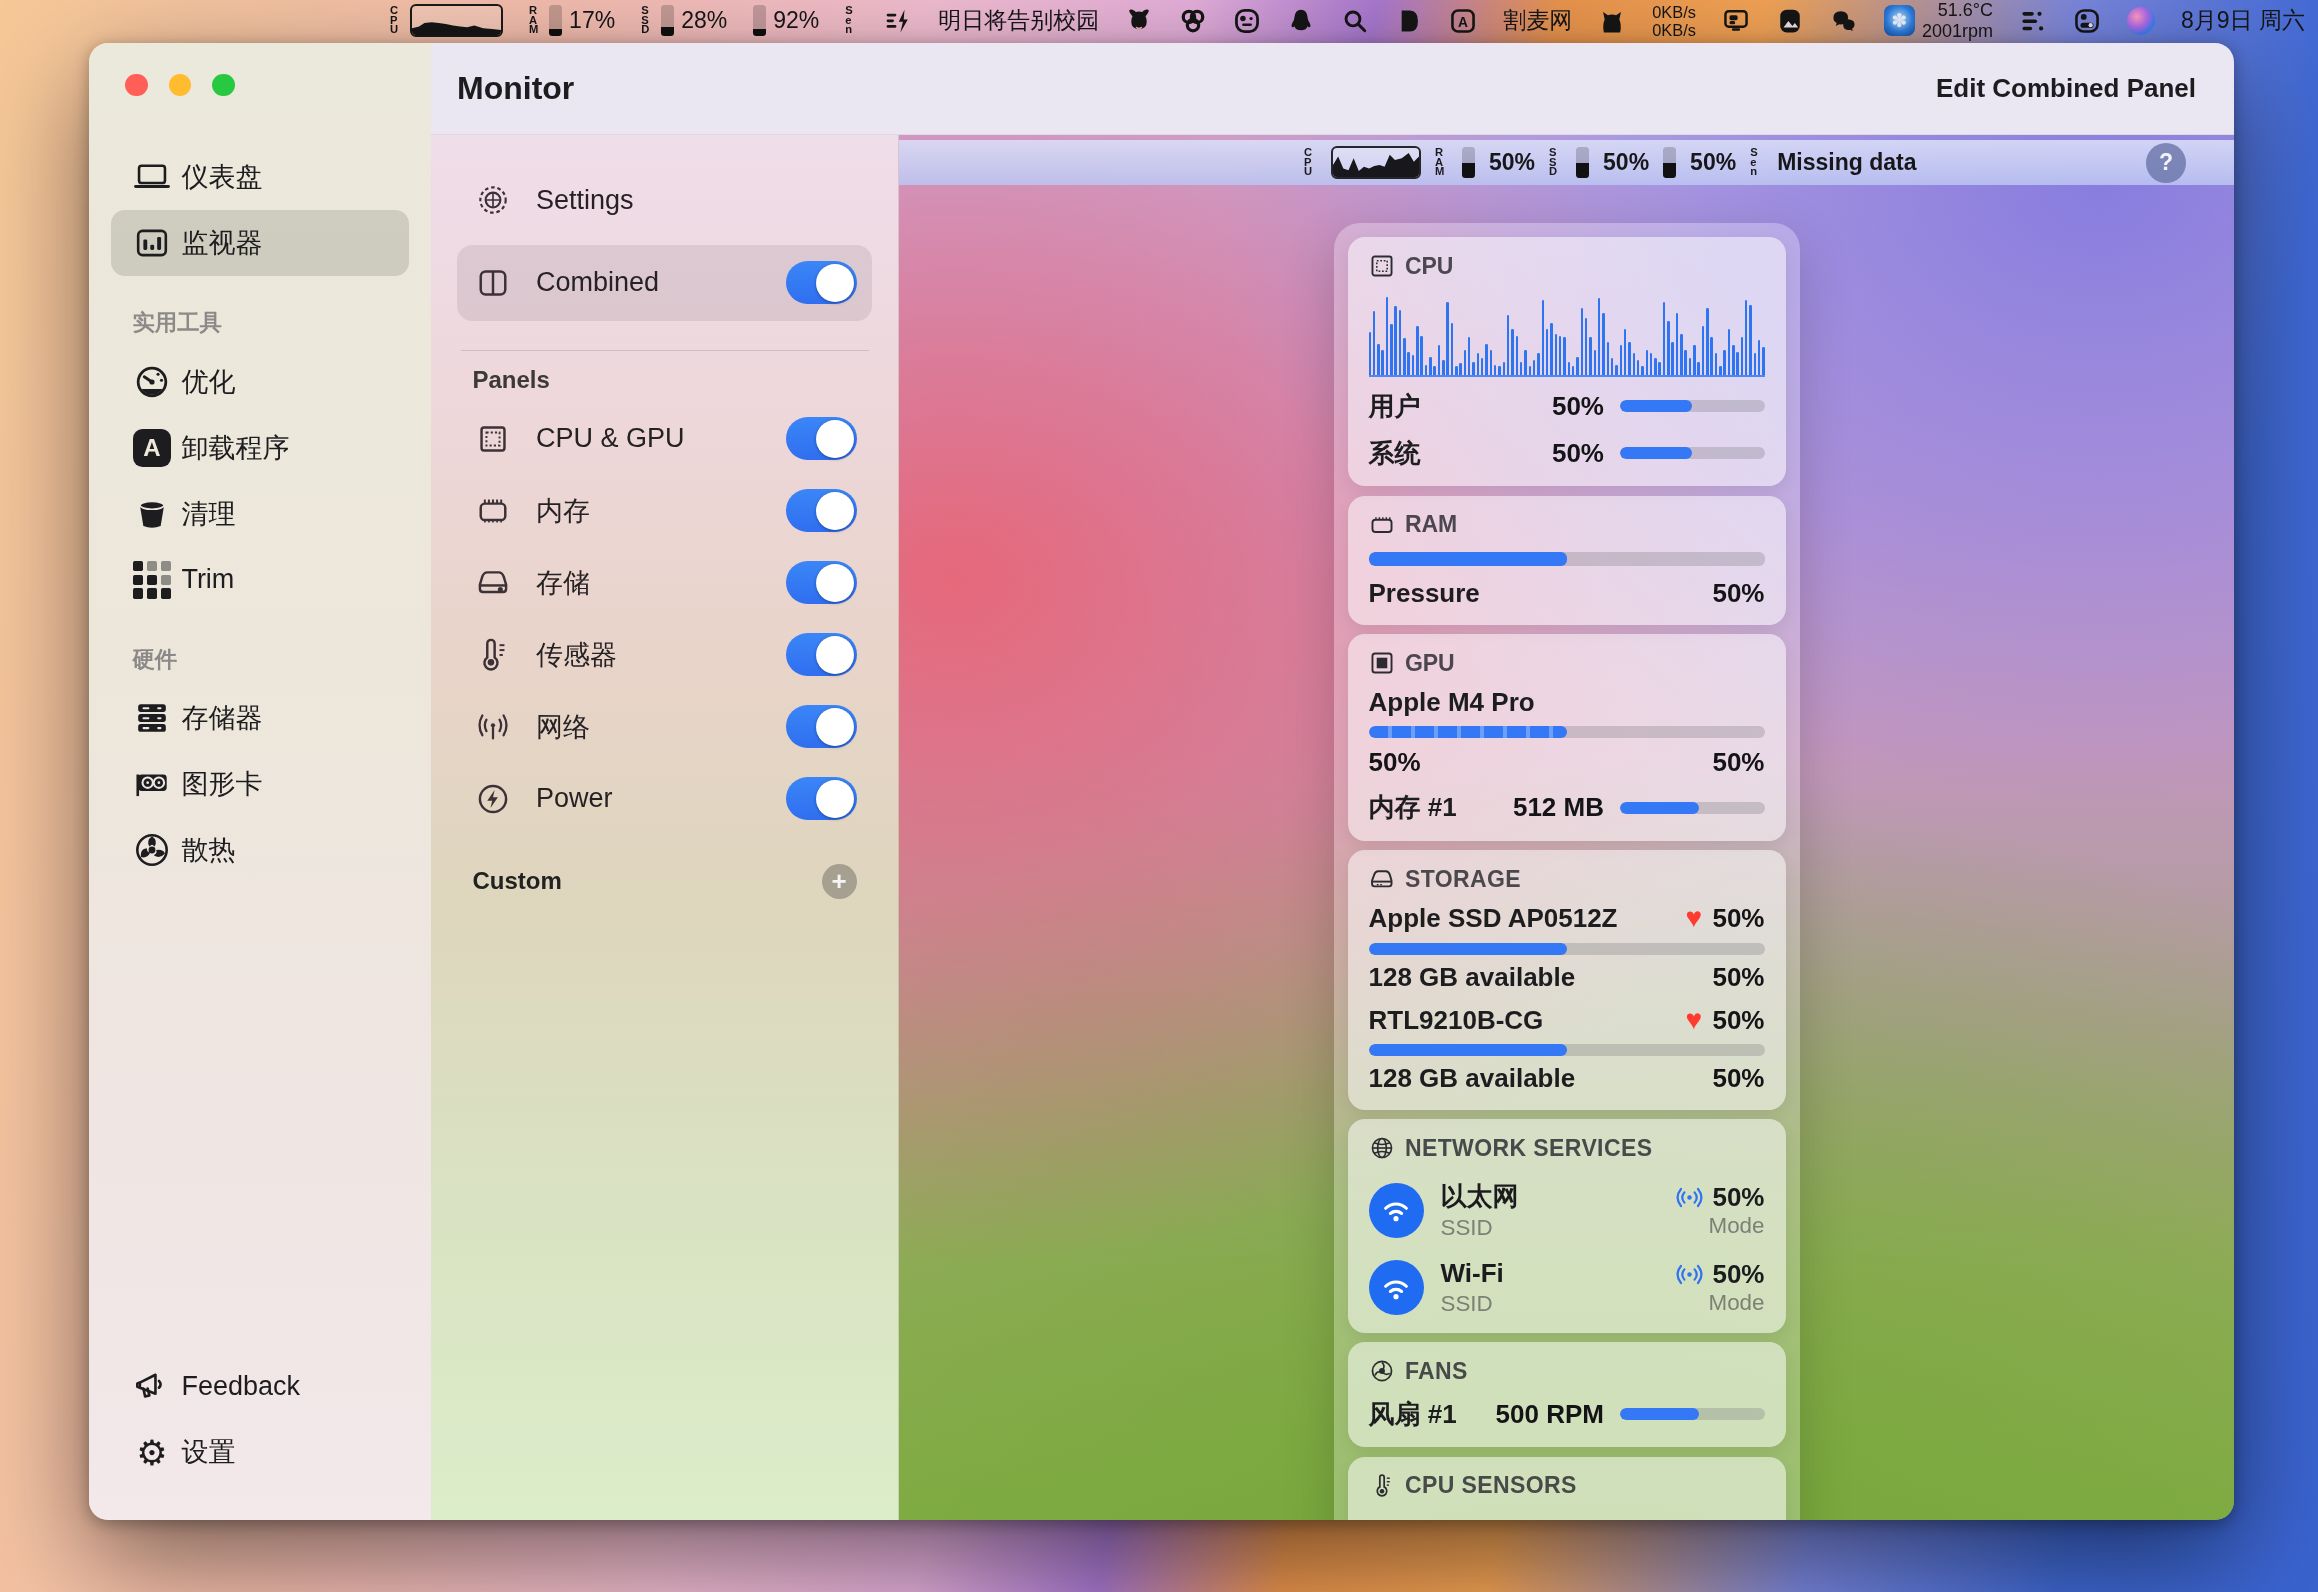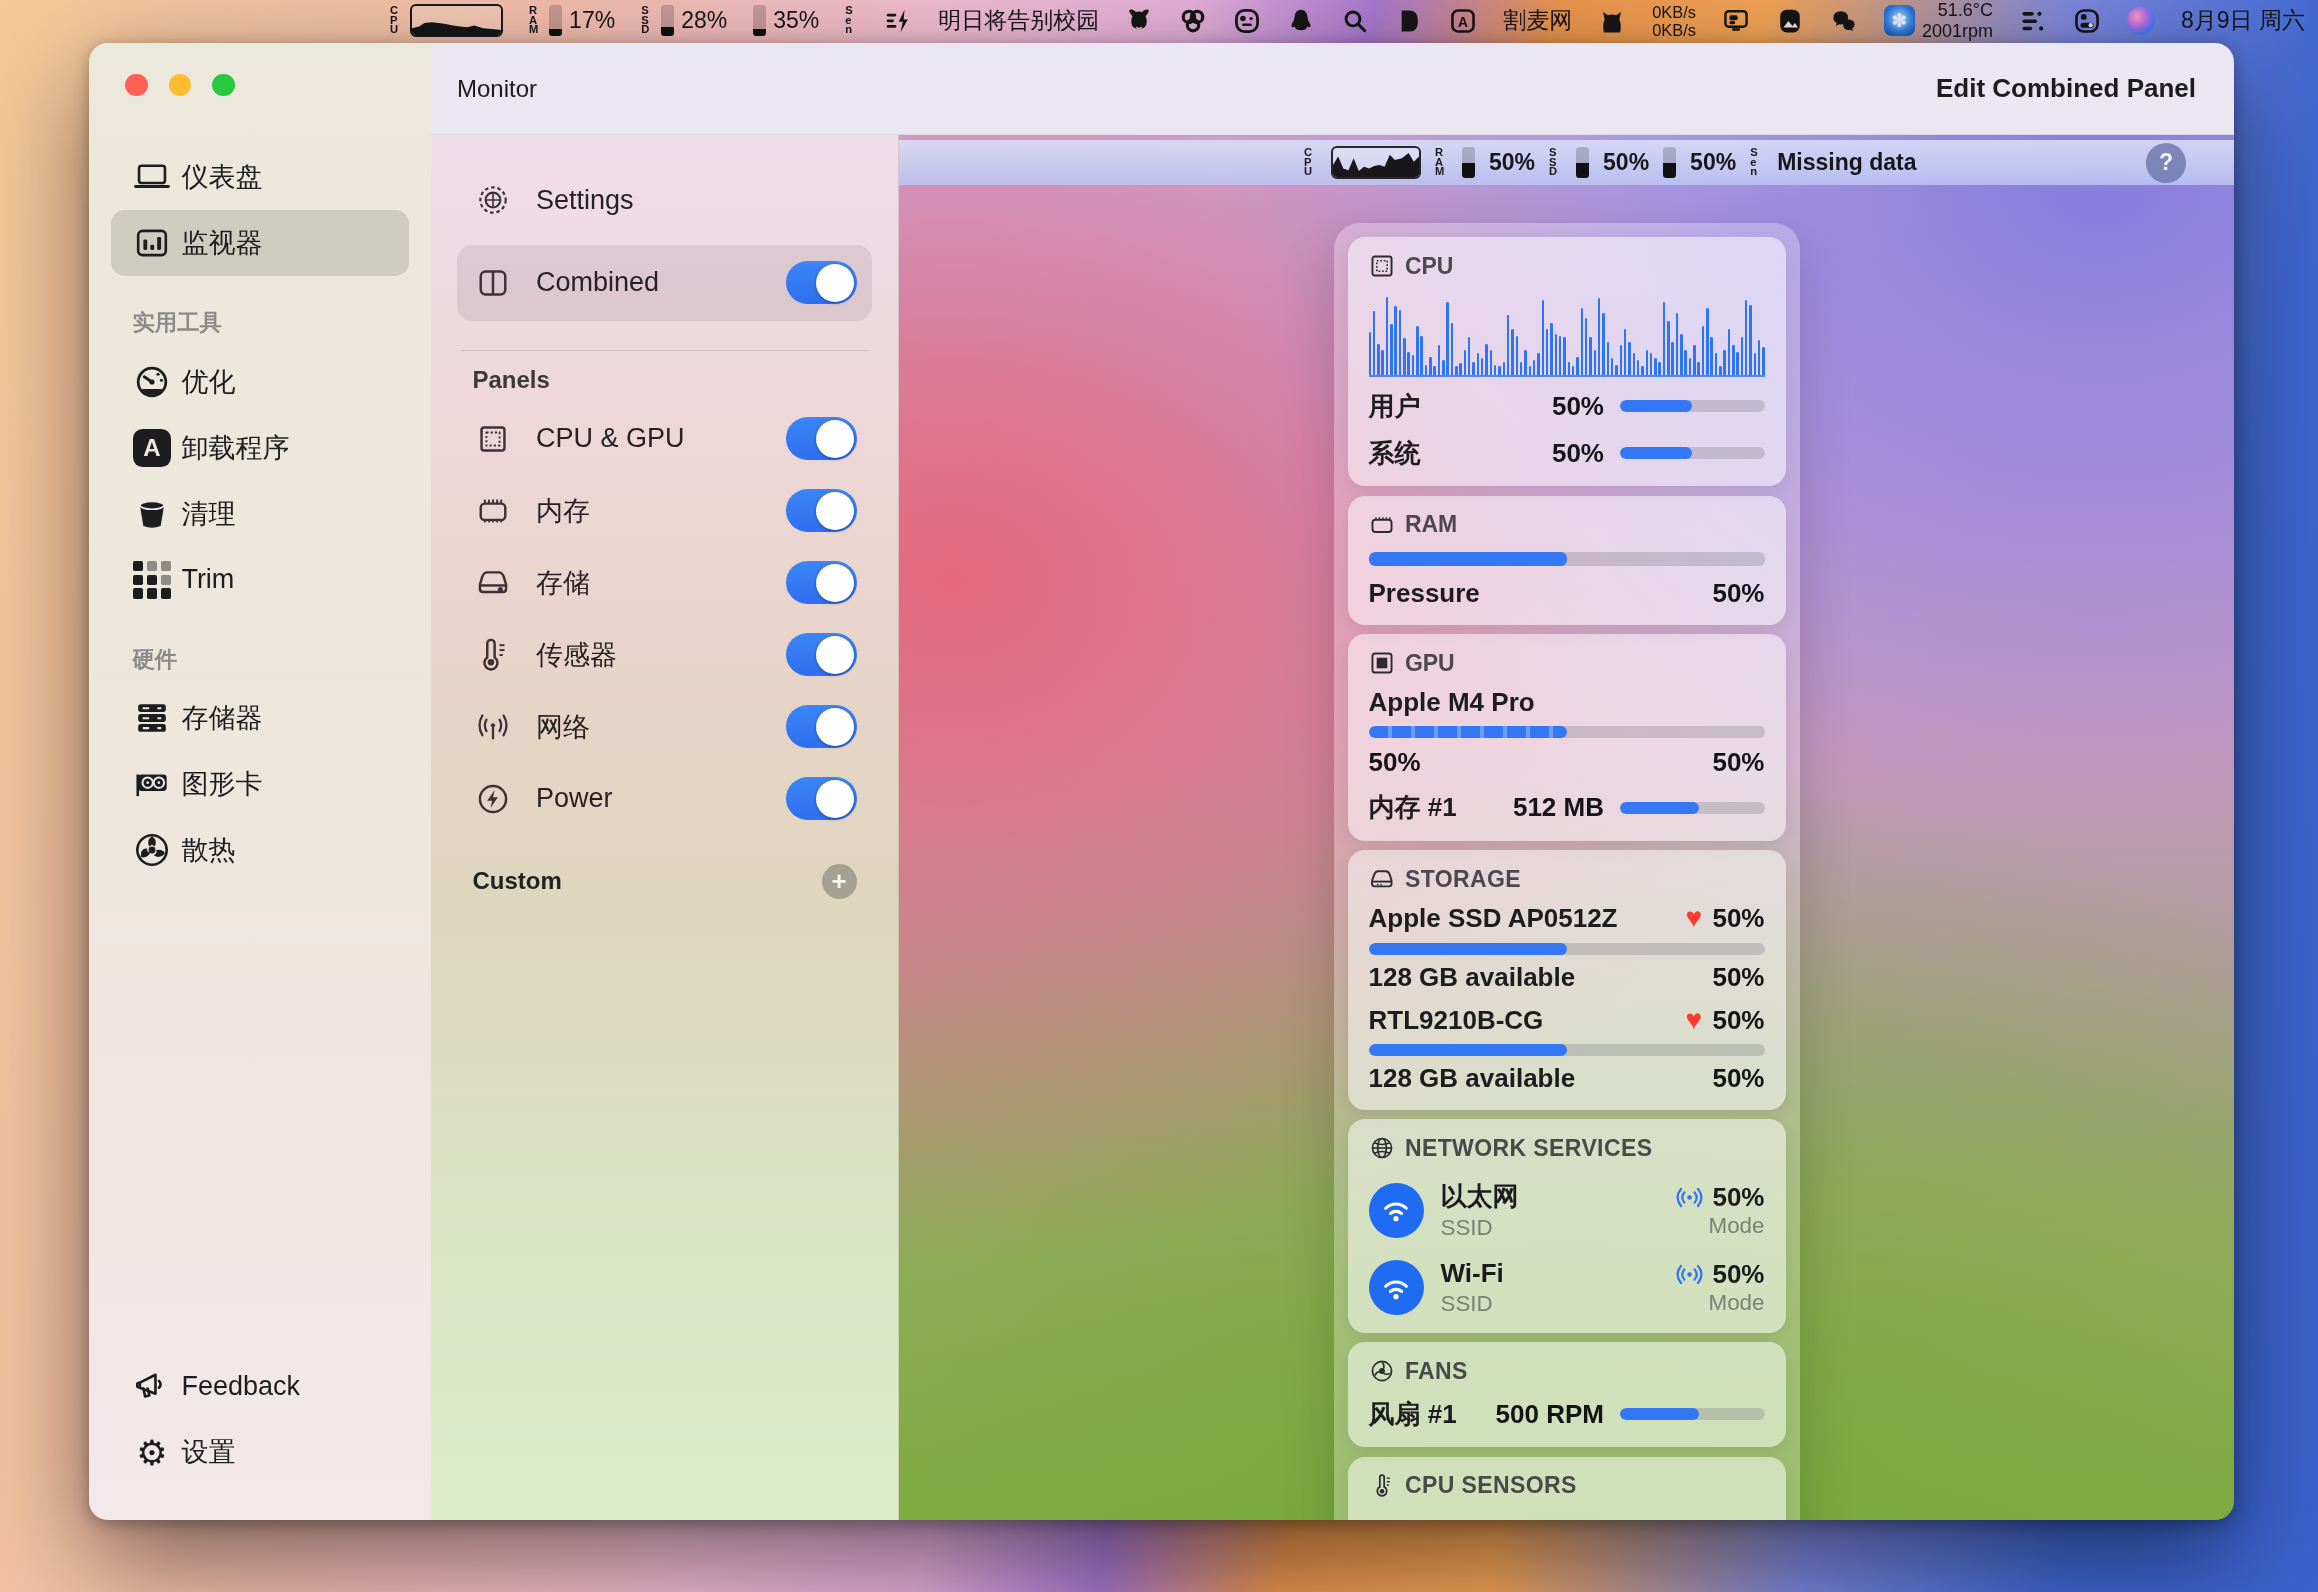--- a/index.html
+++ b/index.html
@@ -61,21 +61,21 @@
   .trim-grid i{ background:#1d1d1f; border-radius:1.7px; }
   .trim-grid i.lt{ opacity:.45; }
   .appstore{ width:38px; height:38px; border-radius:9.5px; background:#1d1d1f; color:#efe9dc; display:flex; align-items:center; justify-content:center; font-size:24px; font-weight:700; }
 
   
   .main{ flex:1; display:flex; flex-direction:column; }
   .titlebar{
     height:92px; background:#eae7f2; display:flex; align-items:center;
     padding:0 38px 0 26px; border-bottom:0.9px solid rgba(0,0,0,0.06);
   }
-  .titlebar .wtitle{ font-size:24px; font-weight:400; color:#1d1d1f; }
+  .titlebar .wtitle{ font-size:32px; font-weight:700; color:#1d1d1f; }
   .titlebar .spacer{ flex:1; }
   .edit-btn{ font-size:26px; font-weight:700; color:#1d1d1f; cursor:default; }
 
   .content{ flex:1; display:flex; min-height:0; }
 
   
   .settings-col{
     width:468px; flex:0 0 468px; padding:29px 26px 0 26px;
     background:linear-gradient(180deg,#efdde9 0%, #edd7da 20%, #e8d4c9 38%, #ded6bd 56%, #d9e2c2 76%, #dcedca 100%);
     border-right:0.9px solid rgba(0,0,0,0.10);
@@ -171,21 +171,21 @@
       <span class="stack3">SSD</span>
       <span class="vbar">
           <span class="vfill" style="display: block; height: 30%; width: 100%;"></span>
         </span>
       <span>28%</span>
     </div>
     <div class="mb-item">
       <span class="vbar">
           <span class="vfill" style="display: block; height: 24%; width: 100%;"></span>
         </span>
-      <span>35%</span>
+      <span>92%</span>
     </div>
     <div class="mb-item">
       <span class="stack3">Sen</span>
     </div>
     <div class="mb-item">
       <span class="mb-icon">
         <svg viewBox="0 0 32 32">
             <g fill="#161616">
               <rect x="2" y="7" width="12" height="3.4" rx="1.7"></rect>
               <rect x="2" y="14" width="9" height="3.4" rx="1.7"></rect>

